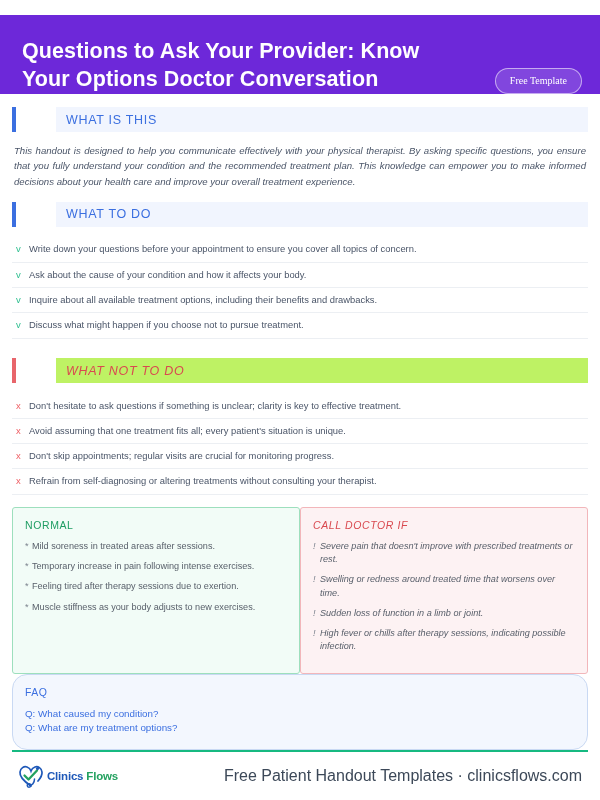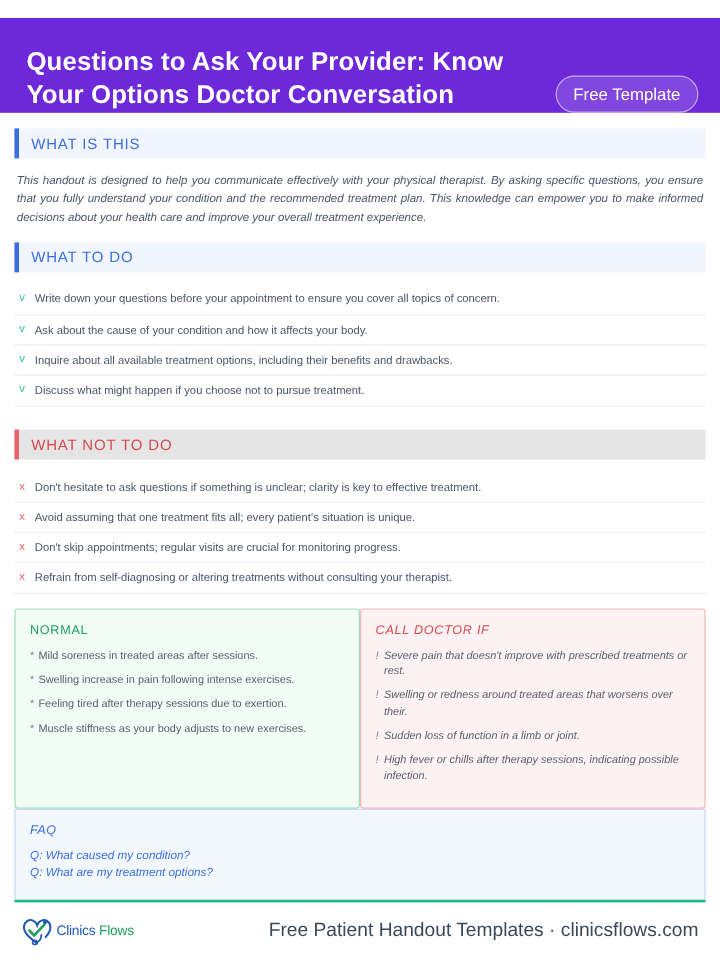--- a/index.html
+++ b/index.html
@@ -42,58 +42,60 @@
     letter-spacing: 0.1px;
     max-width: 430px;
     margin: 0;
   }
   .badge {
     flex: none;
     margin-top: 4px;
     border: 1px solid rgba(255,255,255,0.55);
     background: rgba(255,255,255,0.14);
     color: #ffffff;
-    font-size: 14px;
+    font-size: 10px;
     padding: 6px 14px 7px 14px;
     border-radius: 999px;
     white-space: nowrap;
+    font-family: Liberation Serif, serif;
   }
 
   
   .content {
     padding: 12px 12px 0 12px;
     flex: 1 1 auto;
     box-sizing: border-box;
   }
 
   .sec-head {
     display: flex;
     align-items: center;
     height: 28px;
     margin-bottom: 9px;
+    gap: 40px;
   }
   .sec-head .bar {
     width: 4px;
     height: 25px;
     flex: none;
   }
   .sec-head .band {
     flex: 1 1 auto;
     height: 25px;
     display: flex;
     align-items: center;
     padding-left: 10px;
     box-sizing: border-box;
     font-size: 12.5px;
     letter-spacing: 0.7px;
   }
   .sec-blue .bar { background: #3b6fe0; }
   .sec-blue .band { background: #f1f5fe; color: #3b6fe0; }
   .sec-red .bar { background: #e8656b; }
-  .sec-red .band { background: #e5e5e5; color: #d9494f; }
+  .sec-red .band { background: #bef264; color: #d9494f; font-style: italic; }
 
   .para {
     font-size: 9.6px;
     line-height: 1.62;
     color: #4a5568;
     margin: 0 0 11px 0;
     padding: 0 2px;
     text-align: justify;
     font-style: italic;
   }
@@ -159,24 +161,23 @@
   .box li .b {
     flex: none;
     width: 7px;
     color: #7d848f;
   }
 
   
   .faq {
     background: #f3f7fe;
     border: 1px solid #c9d9f3;
-    border-radius: 0;
+    border-radius: 15px;
     padding: 11px 12px 13px 12px;
     box-sizing: border-box;
-    font-style: italic;
   }
   .faq-title {
     font-size: 10.5px;
     color: #3b6fe0;
     letter-spacing: 0.4px;
     margin-bottom: 9px;
   }
   .faq-q {
     font-size: 9.8px;
     color: #3b6fe0;
@@ -205,21 +206,21 @@
     justify-content: space-between;
     padding: 0 6px 0 6px;
   }
   .logo {
     display: flex;
     align-items: center;
     gap: 3px;
   }
   .logo-word {
     font-size: 11.5px;
-    font-weight: normal;
+    font-weight: bold;
     letter-spacing: -0.2px;
   }
   .logo-clinics { color: #1e58b8; }
   .logo-flows { color: #23a15f; }
   .footer-right {
     font-size: 16px;
     color: #3c4858;
     margin-left: 28px;
   }
 </style>
@@ -293,21 +294,21 @@
 
       <div class="box box-normal">
         <div class="box-title">NORMAL</div>
         <ul>
           <li>
             <span class="b">*</span>
             <span>Mild soreness in treated areas after sessions.</span>
           </li>
           <li>
             <span class="b">*</span>
-            <span>Swelling  increase in pain following intense exercises.</span>
+            <span>Temporary  increase in pain following intense exercises.</span>
           </li>
           <li>
             <span class="b">*</span>
             <span>Feeling tired after therapy sessions due to exertion.</span>
           </li>
           <li>
             <span class="b">*</span>
             <span>Muscle stiffness  as your body adjusts to new exercises.</span>
           </li>
         </ul>
@@ -315,21 +316,21 @@
 
       <div class="box box-call">
         <div class="box-title">CALL DOCTOR IF</div>
         <ul>
           <li>
             <span class="b">!</span>
             <span>Severe pain that doesn't improve with prescribed treatments or rest.</span>
           </li>
           <li>
             <span class="b">!</span>
-            <span>Swelling or redness around treated areas that worsens over their.</span>
+            <span>Swelling or redness around treated time that worsens over time.</span>
           </li>
           <li>
             <span class="b">!</span>
             <span>Sudden loss of function in a limb or joint.</span>
           </li>
           <li>
             <span class="b">!</span>
             <span>High fever or chills after therapy sessions, indicating possible infection.</span>
           </li>
         </ul>

